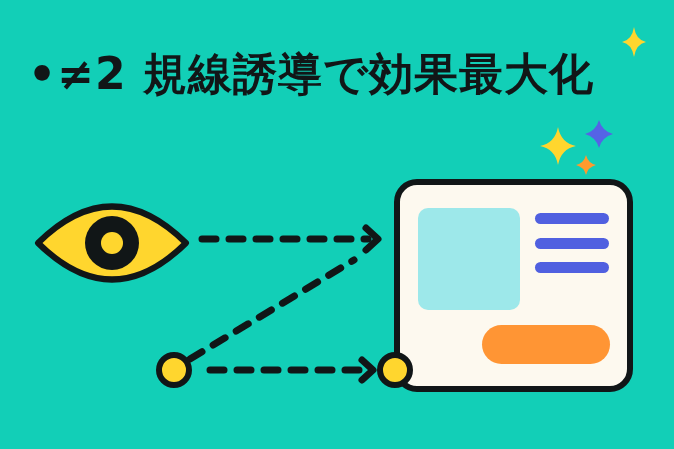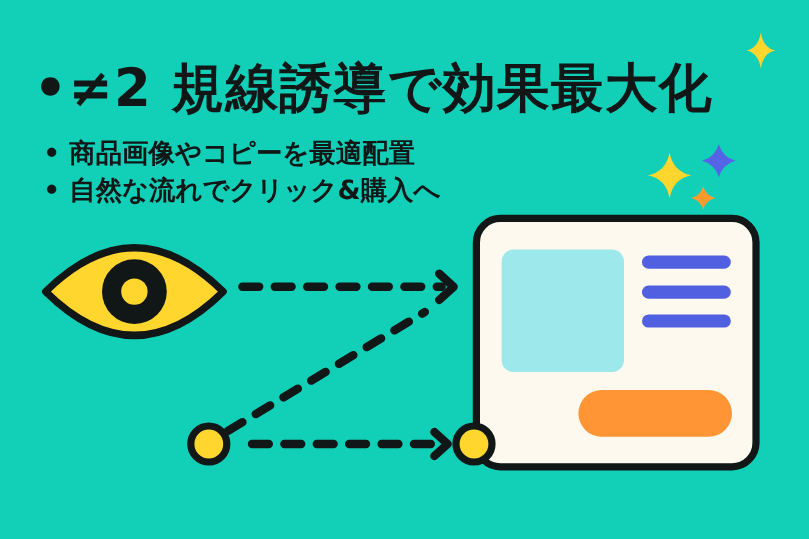--- a/index.html
+++ b/index.html
@@ -21,30 +21,20 @@
 </head>
 <body>
 
 <div class="canvas">
 
   <div class="title">
     <span>•</span><span>≠2</span>
     <span>規線誘導で効果最大化</span>
   </div>
 
-  <div class="bullets">
-    <div class="bullet">
-      <span>•</span>
-      <span>商品画像やコピーを最適配置</span>
-    </div>
-    <div class="bullet">
-      <span>•</span>
-      <span>自然な流れでクリック&amp;購入へ</span>
-    </div>
-  </div>
 
   <svg class="art" width="674" height="449" viewBox="0 0 674 449">
 
     <g>
       <path d="M634 27 Q636 40 646 42 Q636 44 634 57 Q632 44 622 42 Q632 40 634 27 Z" fill="#ffd62e"></path>
     </g>
     <g>
       <path d="M558 127 Q561 143 576 146 Q561 149 558 165 Q555 149 540 146 Q555 143 558 127 Z" fill="#ffd62e"></path>
     </g>
     <g>

